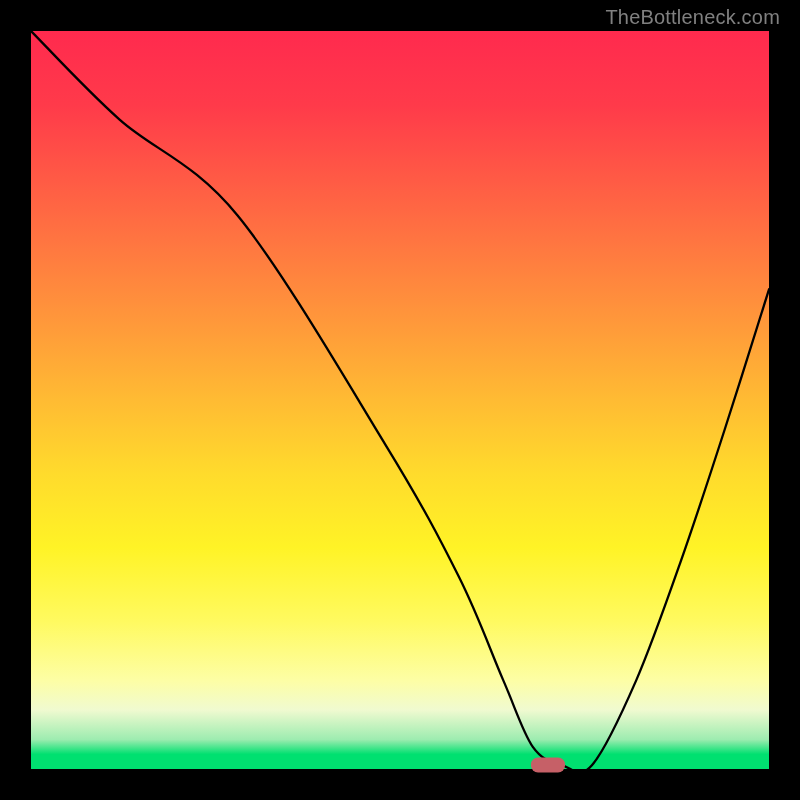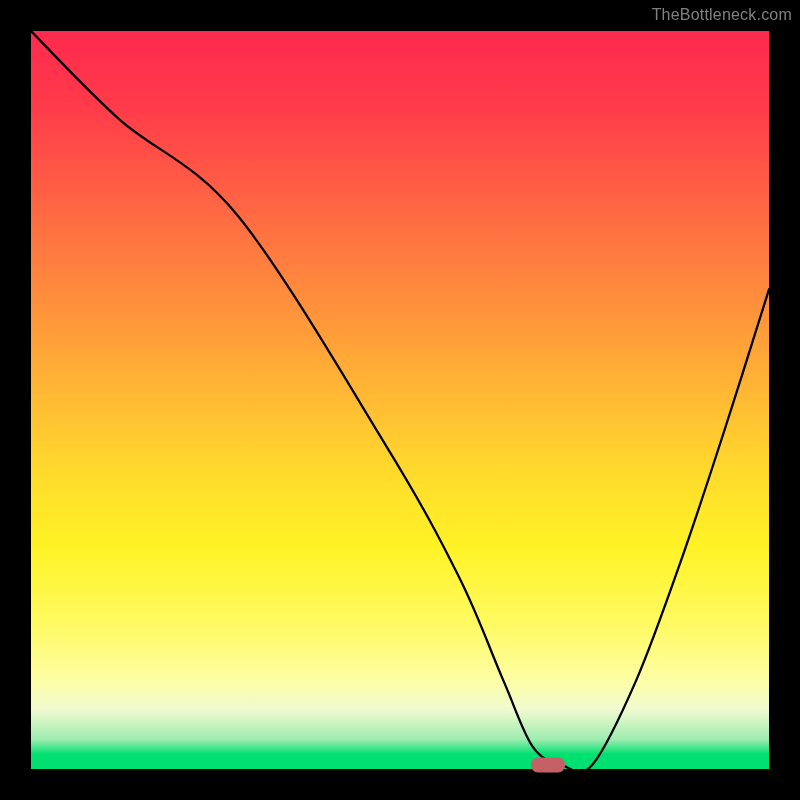--- a/index.html
+++ b/index.html
@@ -35,24 +35,24 @@
       #fdfea5 88%,
       #f0fad0 92%,
       #9decb0 96%,
       #00e070 98%,
       #00e070 100%
     );
   }
   .watermark {
     position: absolute;
     top: 6px;
-    right: 8px;
+    right: 20px;
     color: #808080;
     font-family: Arial, Helvetica, sans-serif;
-    font-size: 16px;
+    font-size: 20px;
     font-weight: 500;
     letter-spacing: 0.2px;
     user-select: none;
   }
   svg.curve {
     position: absolute;
     left: 0;
     top: 0;
     width: 738px;
     height: 738px;

